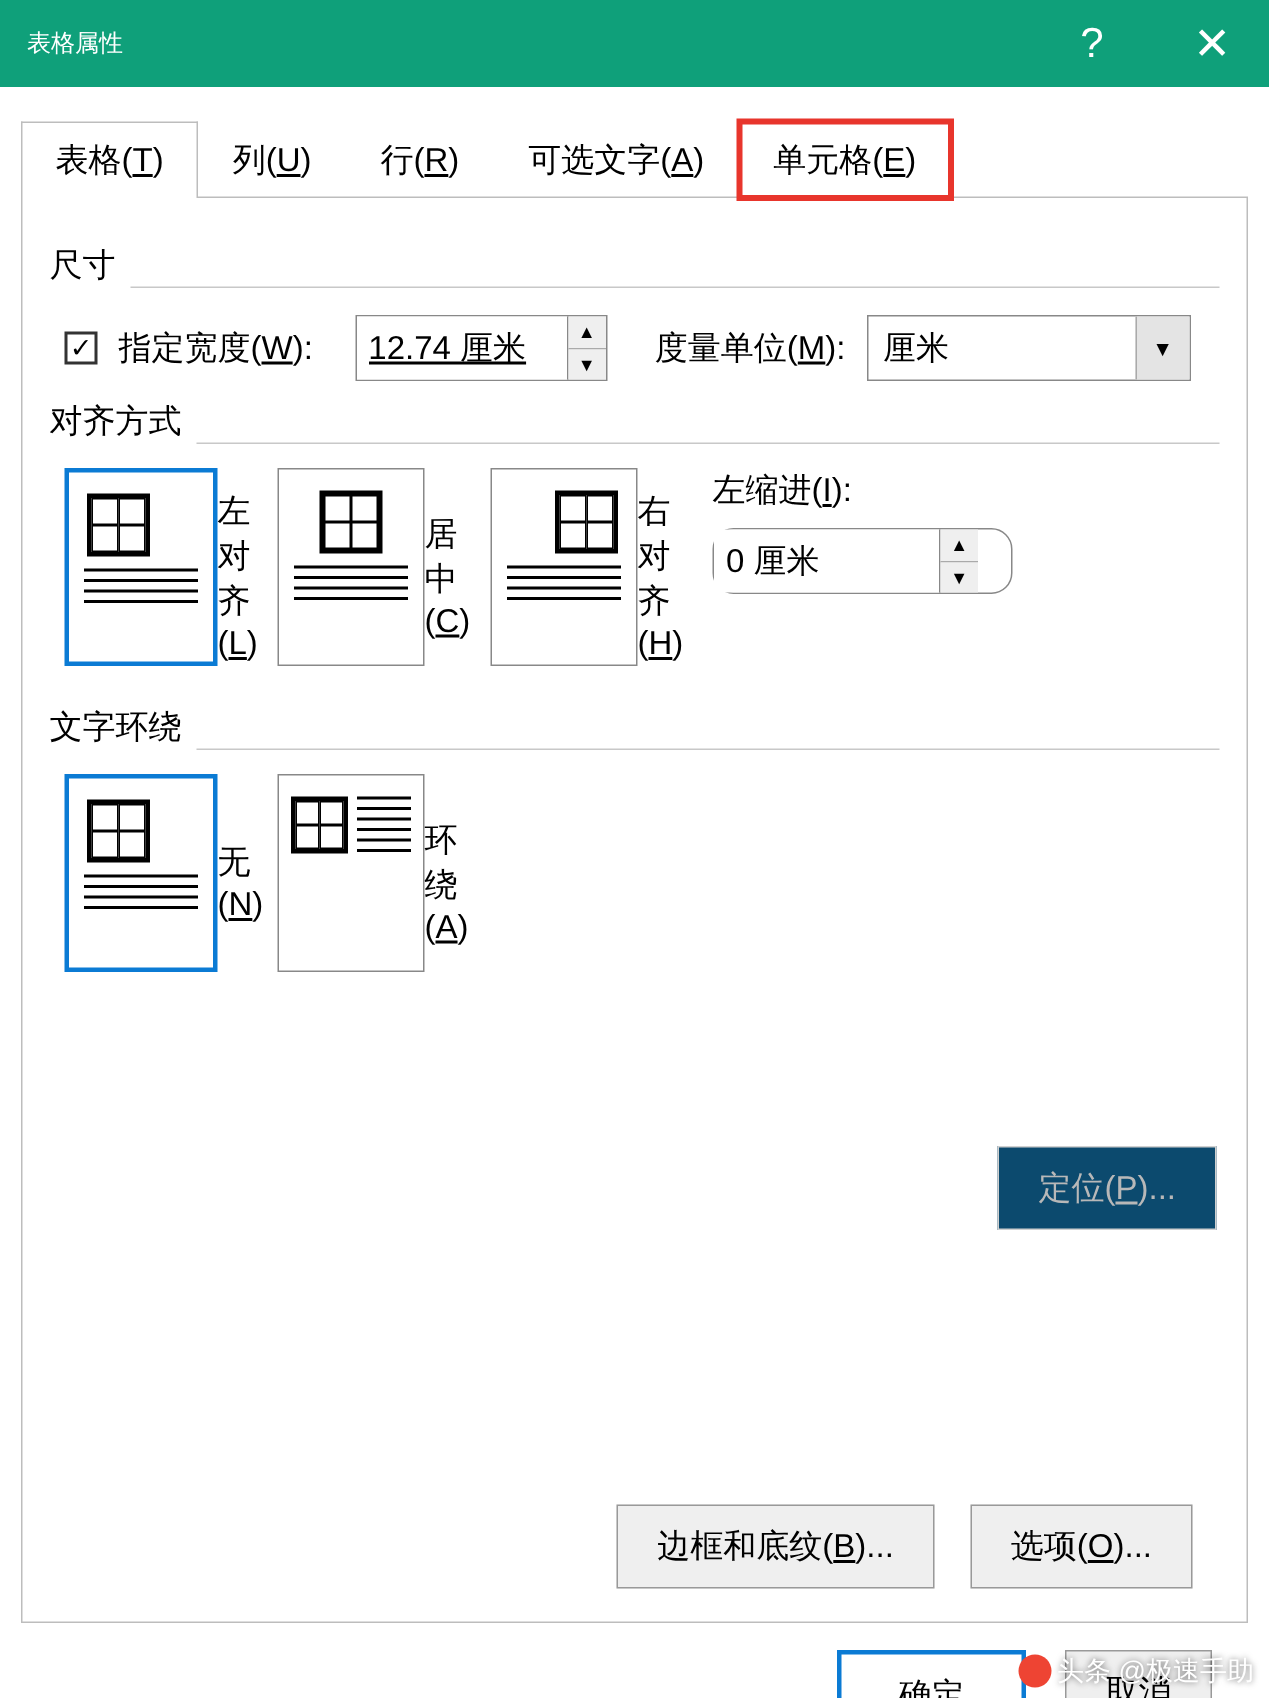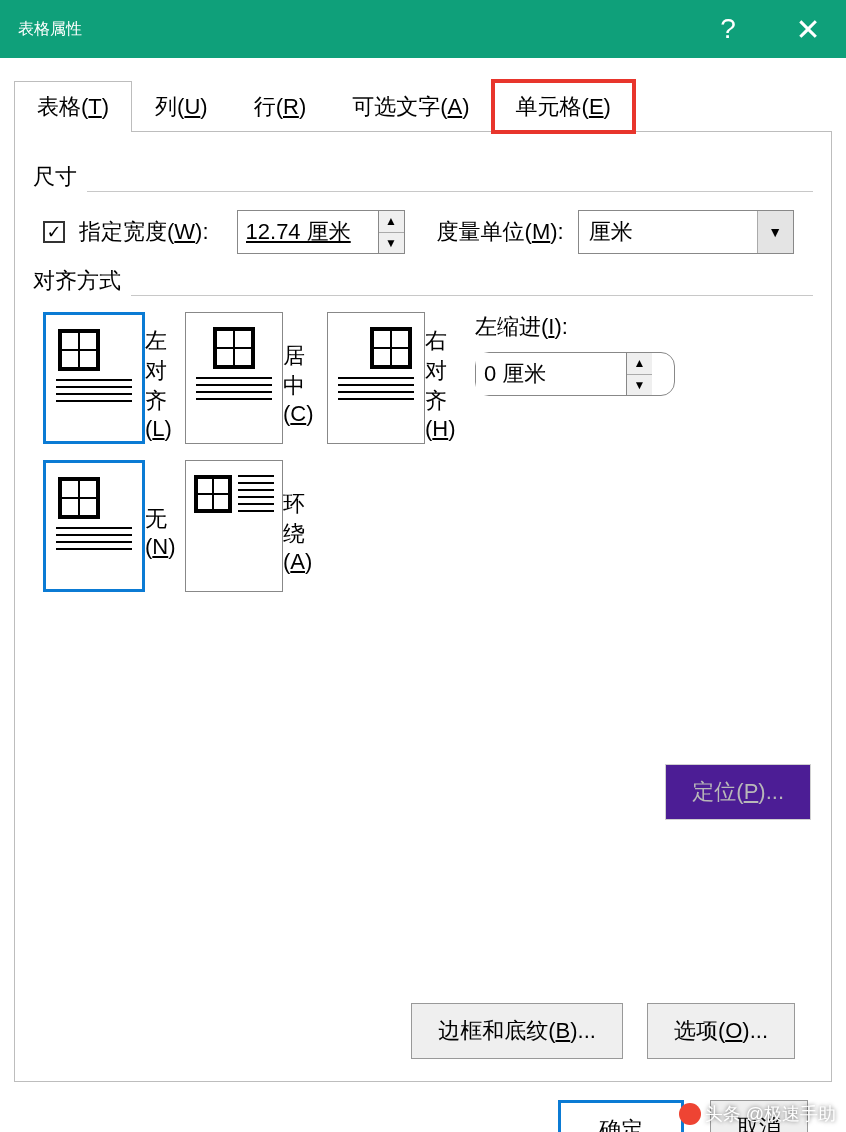--- a/index.html
+++ b/index.html
@@ -177,21 +177,21 @@
   .btn {
     border: 1px solid #999;
     background: #efefef;
     font-size: 22px;
     padding: 12px 26px;
     cursor: pointer;
   }
   .btn .u { text-decoration: underline; }
   .btn.disabled {
     color: #b8b8b8;
-    background: #4c1d95;
+    background: #0c4a6e;
     border-color: #d0d0d0;
   }
   .locate-btn {
     position: absolute;
     right: 20px;
     top: 632px;
   }
   .bottom-btns {
     position: absolute;
     right: 36px;
@@ -333,20 +333,24 @@
         <div class="spinner" style="margin-top:10px; width:200px;border-radius:14px;">
           <input style="width: 150px;" value="0 厘米">
           <div class="btns">
             <div>▲</div>
             <div>▼</div>
           </div>
         </div>
       </div>
     </div>
 
+    <div class="group-label" style="margin-top:26px;">
+      <span>文字环绕</span>
+      <span class="line"></span>
+    </div>
     <div class="opt-row indent-block">
       <div class="opt selected">
         <div class="thumb">
           <div class="glyph-grid inner-left">
               <div></div>
               <div></div>
               <div></div>
               <div></div>
             </div>
           <div class="glyph-lines">

